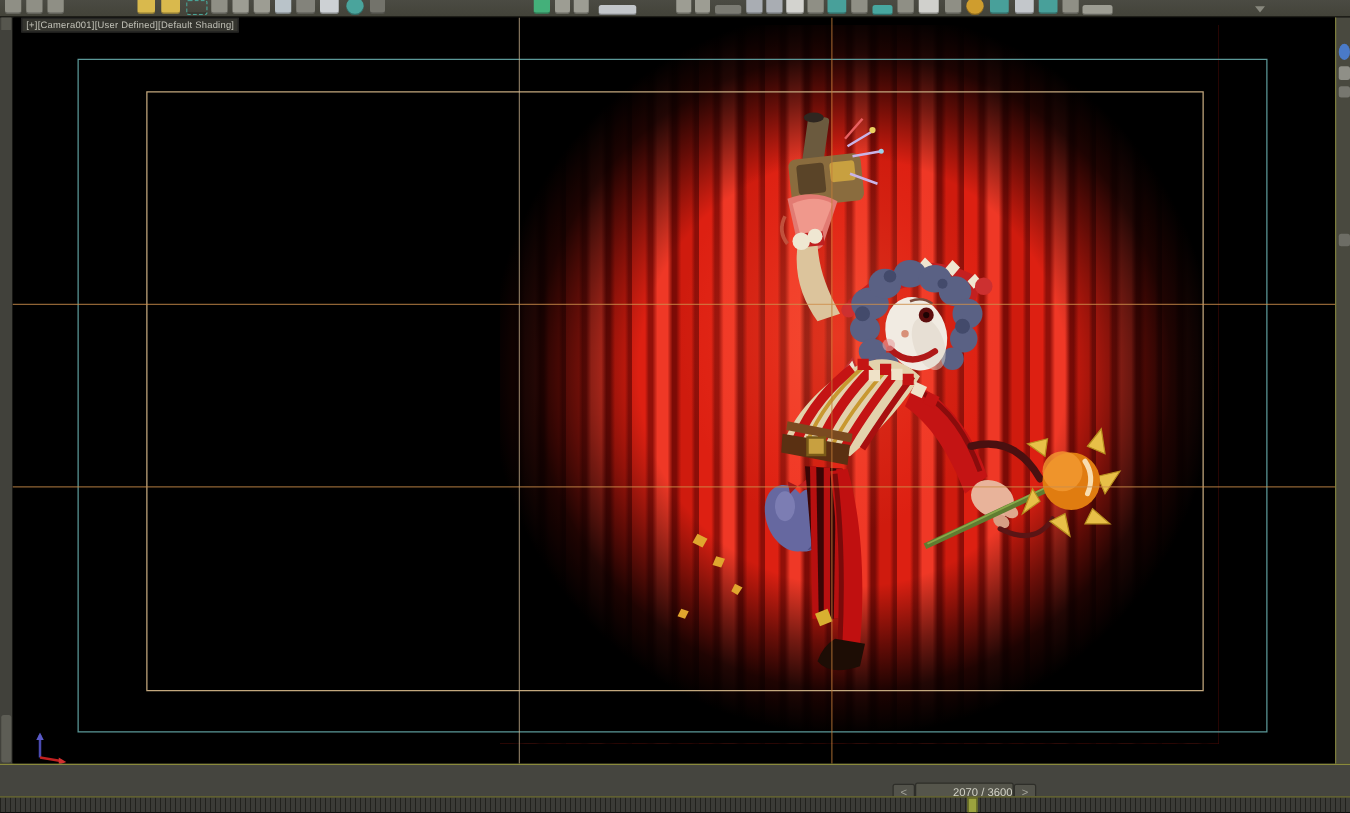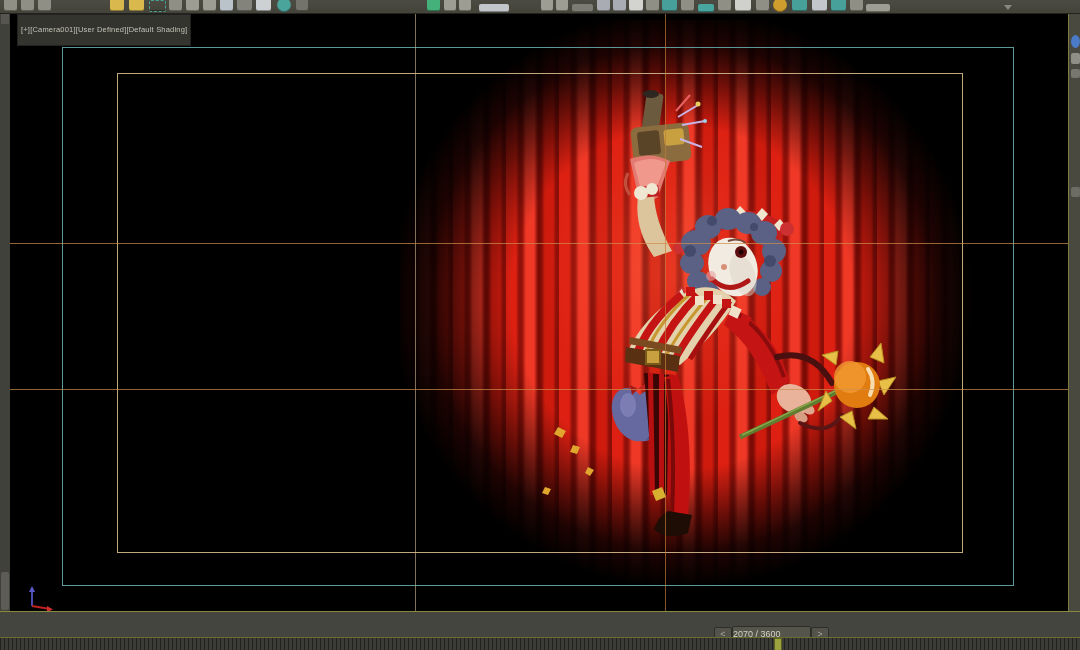--- a/index.html
+++ b/index.html
@@ -40,21 +40,21 @@
       radial-gradient(ellipse 300px 300px at 282px 278px,
         rgba(0,0,0,0) 0%, rgba(0,0,0,0) 57%, rgba(15,0,0,.55) 73%,
         rgba(5,0,0,.88) 85%, #000 97%),
       radial-gradient(ellipse 170px 210px at 270px 250px,
         rgba(255,110,70,.30), rgba(255,80,50,.12) 52%, rgba(0,0,0,0) 75%),
       repeating-linear-gradient(90deg,
         #dd2012 0px 10px, #911009 13px 16px, #ef3826 20px 28px,
         #7c0b06 32px 35px, #cf1b0e 39px 47px, #8c0e08 50px 53px);}
 
   
-  #vp-label{position:absolute;left:7px;top:0px;height:10px;padding:10px 3px;
+  #vp-label{position:absolute;left:7px;top:0px;height:10px;padding:0 3px;
            background:#34342e;border:1px solid #222;color:#c2c2b8;
            font-size:7.5px;line-height:10px;letter-spacing:.2px;white-space:nowrap;
            font-family:"Liberation Sans",sans-serif;}
 
   
   .frame{position:absolute;pointer-events:none;}
   #safe-action{left:52px;top:33px;width:950px;height:537px;border:1.5px solid #5b9898;}
   #safe-title{left:107px;top:59px;width:844px;height:478px;border:1px solid #c3a87e;}
   #guide-v1{left:405px;top:0;width:1px;height:597px;background:rgba(212,188,150,.6);}
   #guide-v2{left:655px;top:0;width:1px;height:597px;background:rgba(195,125,58,.68);}
@@ -74,21 +74,21 @@
            background-image:repeating-linear-gradient(90deg,#21211d 0 1px,transparent 1px 4px);}
   #scrubber{position:absolute;left:774px;top:638px;width:6px;height:12px;
            background:#9ba23e;border:1px solid #5c6020;}
   .tl-btn{position:absolute;top:15px;width:16px;height:13px;background:#53534b;
            border:1px solid #2e2e29;color:#a8a89e;font-size:9px;line-height:12px;
            text-align:center;border-radius:2px;}
   #tl-prev{left:714px;}
   #tl-next{left:811px;}
   #frame-field{position:absolute;left:732px;top:14px;width:77px;height:14px;
            background:#55554b;border:1px solid #2e2e29;color:#d2d2c6;
-           font-size:9px;line-height:14px;text-align:left;border-radius:2px;}
+           font-size:9px;line-height:14px;text-align:right;border-radius:2px;}
 
   
   #watermark{position:absolute;left:851px;top:604px;width:229px;
            color:#ffffff;font-size:27px;line-height:34px;letter-spacing:.5px;
            font-family:"Liberation Sans","DejaVu Sans",sans-serif;z-index:60;
            text-shadow:0 0 2px rgba(0,0,0,.4);white-space:nowrap;}
 </style>
 </head>
 <body>
 

